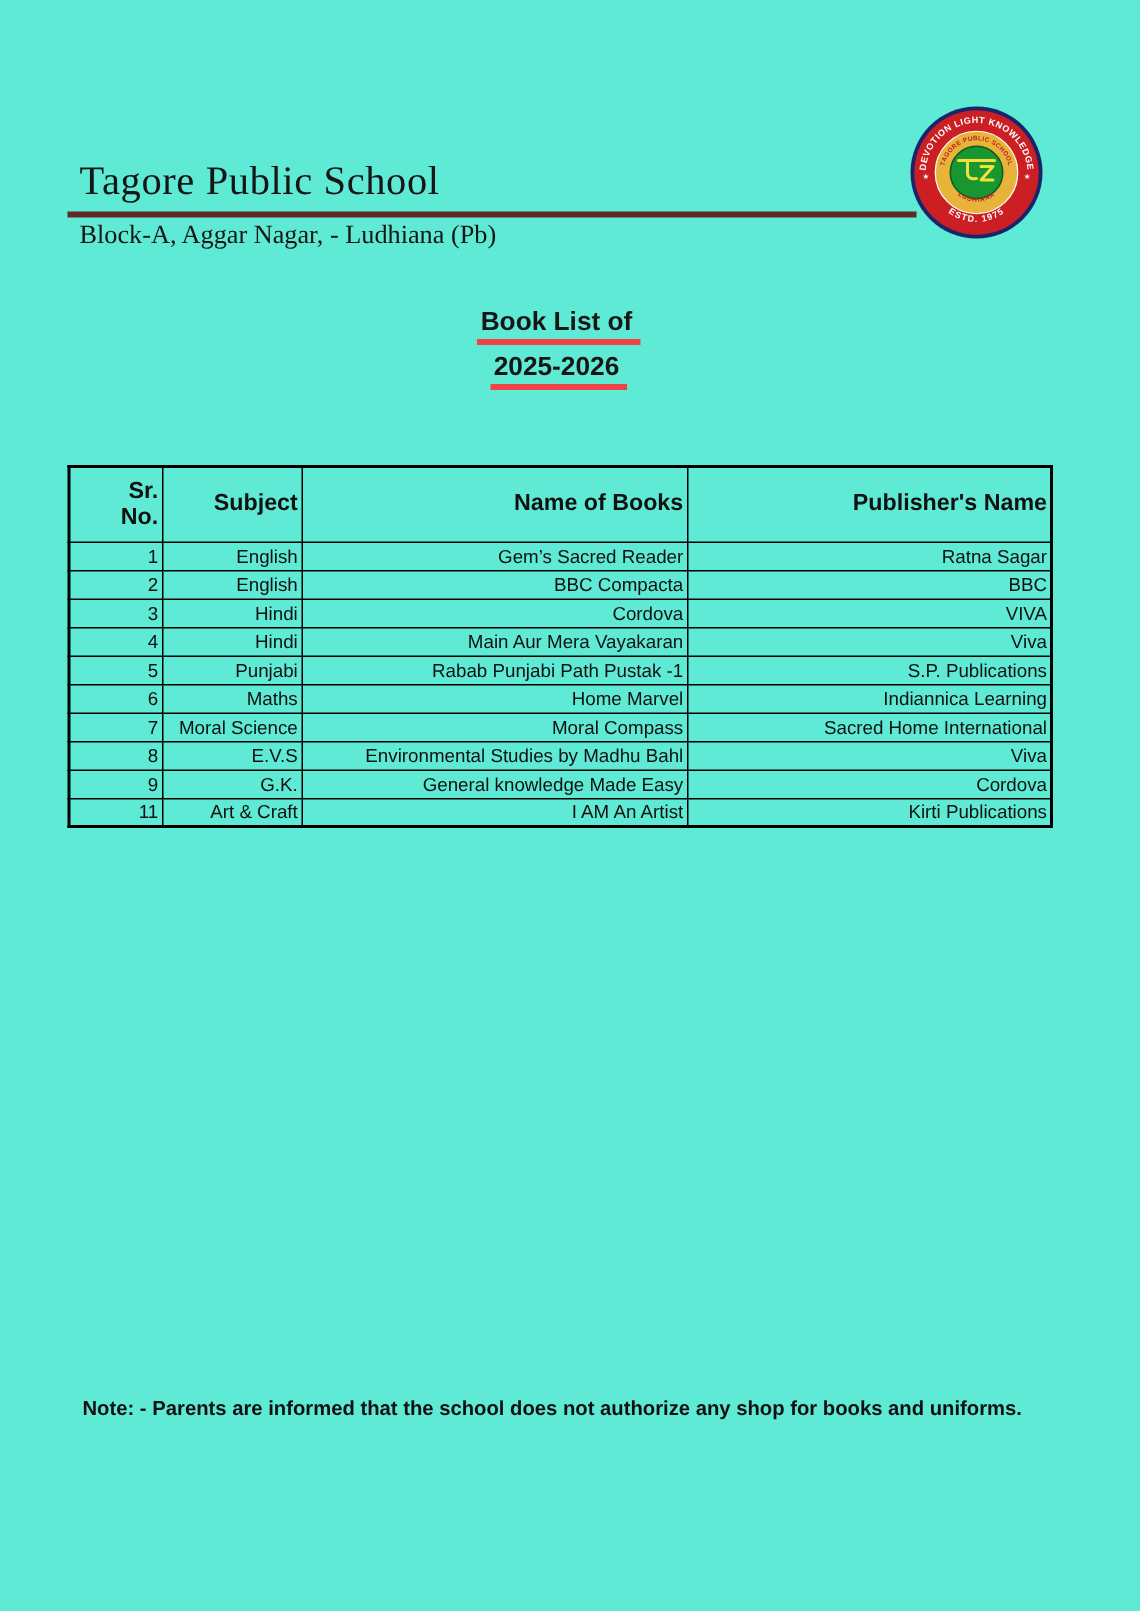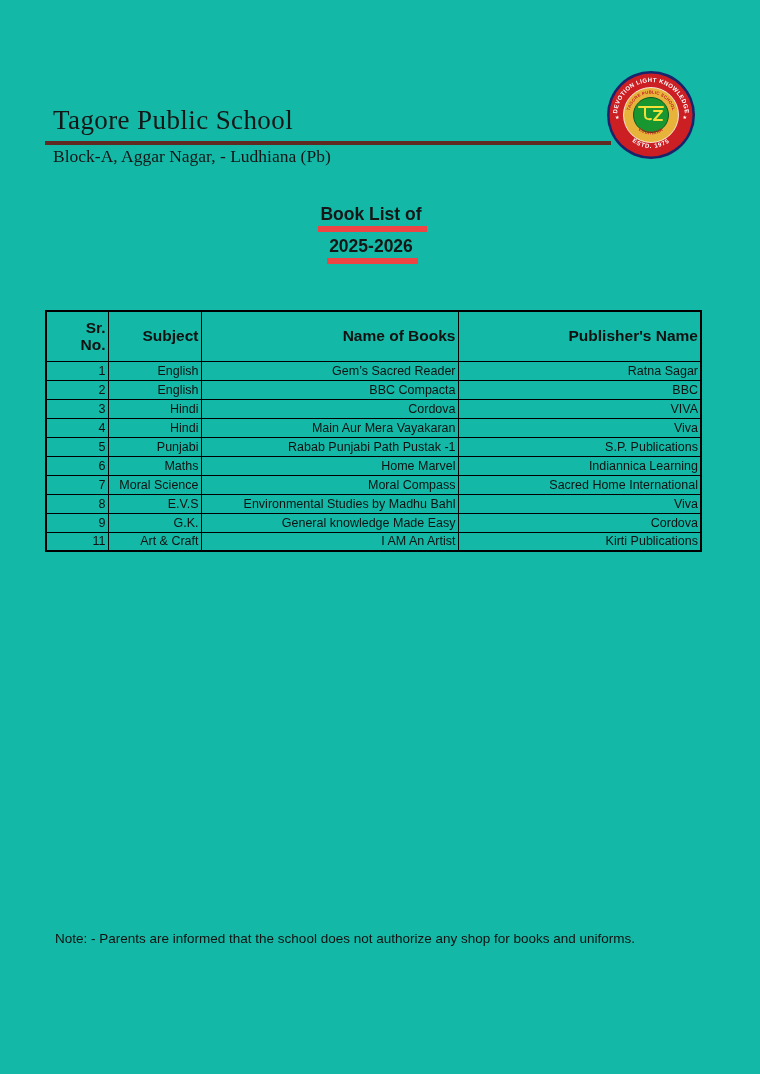--- a/index.html
+++ b/index.html
@@ -1,18 +1,18 @@
 <!DOCTYPE html>
 <html><head>
 <meta charset="utf-8">
 <style>
   * { margin:0; padding:0; box-sizing:border-box; }
   body { background:#fff; }
   .page {
-    position:relative; width:760px; height:1074px; background:#14b8a6;
+    position:relative; width:760px; height:1074px; background:#5eead4;
     font-family:"Liberation Sans", sans-serif; color:#111; overflow:hidden;
   }
   .school-name {
     position:absolute; left:53px; top:105px;
     font-family:"Liberation Serif", serif; font-size:27px; font-weight:normal;
     letter-spacing:0.4px; color:#161616;
   }
   .header-rule {
     position:absolute; left:45px; top:141px; width:566px; height:4px;
     background:#5e2a22;
@@ -22,41 +22,41 @@
     font-family:"Liberation Serif", serif; font-size:17.5px; color:#161616;
   }
   .school-logo { position:absolute; left:606px; top:70px; width:90px; height:90px; }
 
   .doc-title {
     position:absolute; left:45px; top:204px; width:655px; text-align:center;
     font-size:17.5px; font-weight:bold; color:#161616;
   }
   .doc-title .title-line { margin-bottom:4px; }
   .doc-title .u {
-    display:inline-block; border-bottom:6px solid #ef4444;
+    display:inline-block; border-bottom:4px solid #ef4444;
     padding:0 5px 1px 2px; line-height:21px;
   }
   .doc-title sup { font-size:11px; }
 
   table.book-table {
     position:absolute; left:45px; top:310px; width:655px;
     border-collapse:collapse; table-layout:fixed;
     border:2px solid #000;
   }
   .book-table th, .book-table td {
     border:1px solid #000; text-align:right; vertical-align:middle;
     padding:0 2px; overflow:hidden; white-space:nowrap;
   }
   .book-table th { height:50px; font-size:15.5px; font-weight:bold; }
   .book-table td { height:19px; font-size:12.5px; font-weight:normal; }
   .srno-wrap { display:inline-block; width:34px; white-space:normal; line-height:17px; }
 
   .note {
     position:absolute; left:55px; top:931px;
-    font-size:13.5px; font-weight:normal; color:#111;
+    font-size:13.5px; font-weight:bold; color:#111;
   }
 </style>
 </head>
 <body>
 
 <div class="page">
 
   <div class="school-name">Tagore Public School</div>
   <div class="header-rule"></div>
   <div class="school-address">Block-A, Aggar Nagar, - Ludhiana (Pb)</div>

